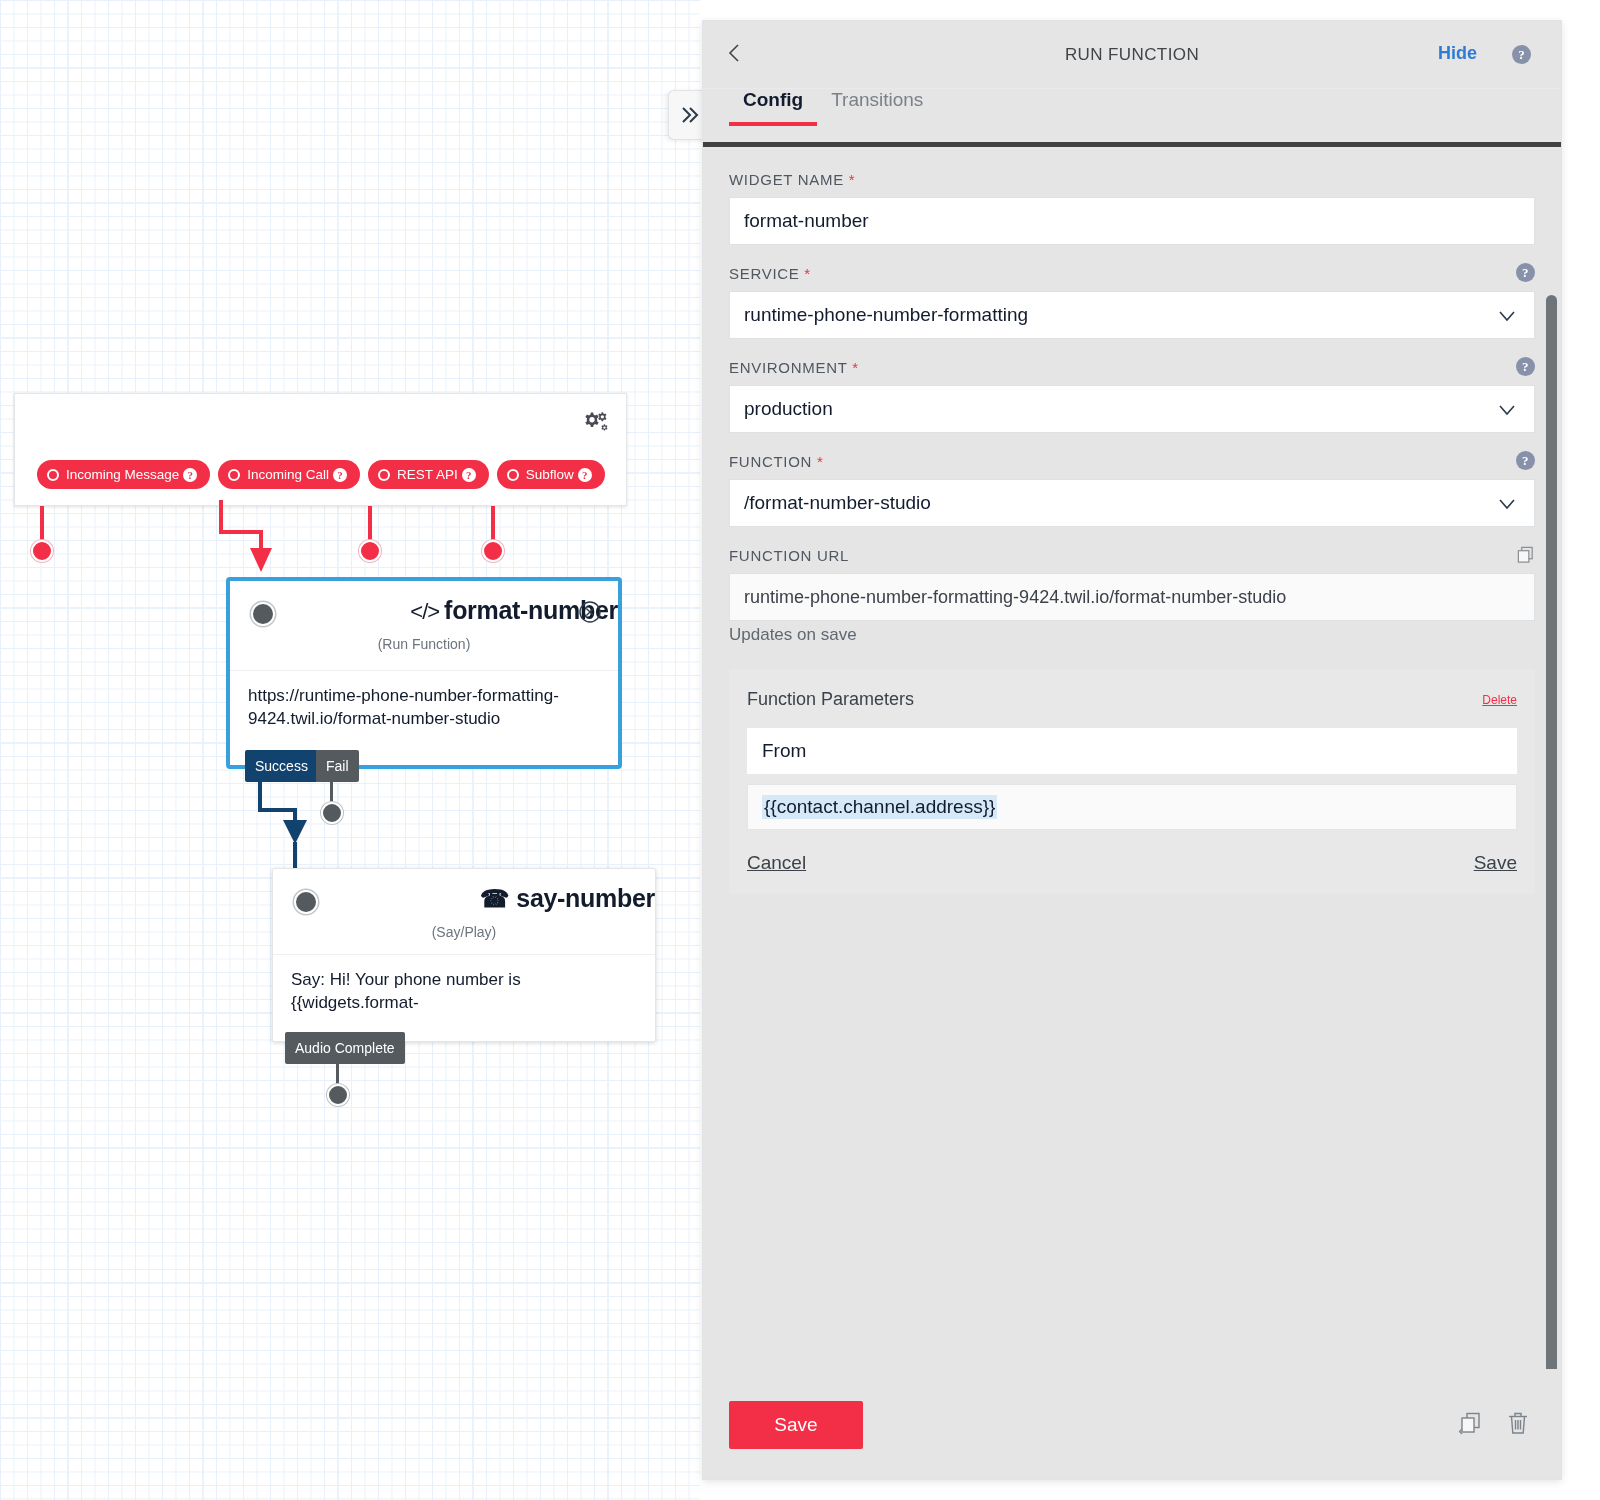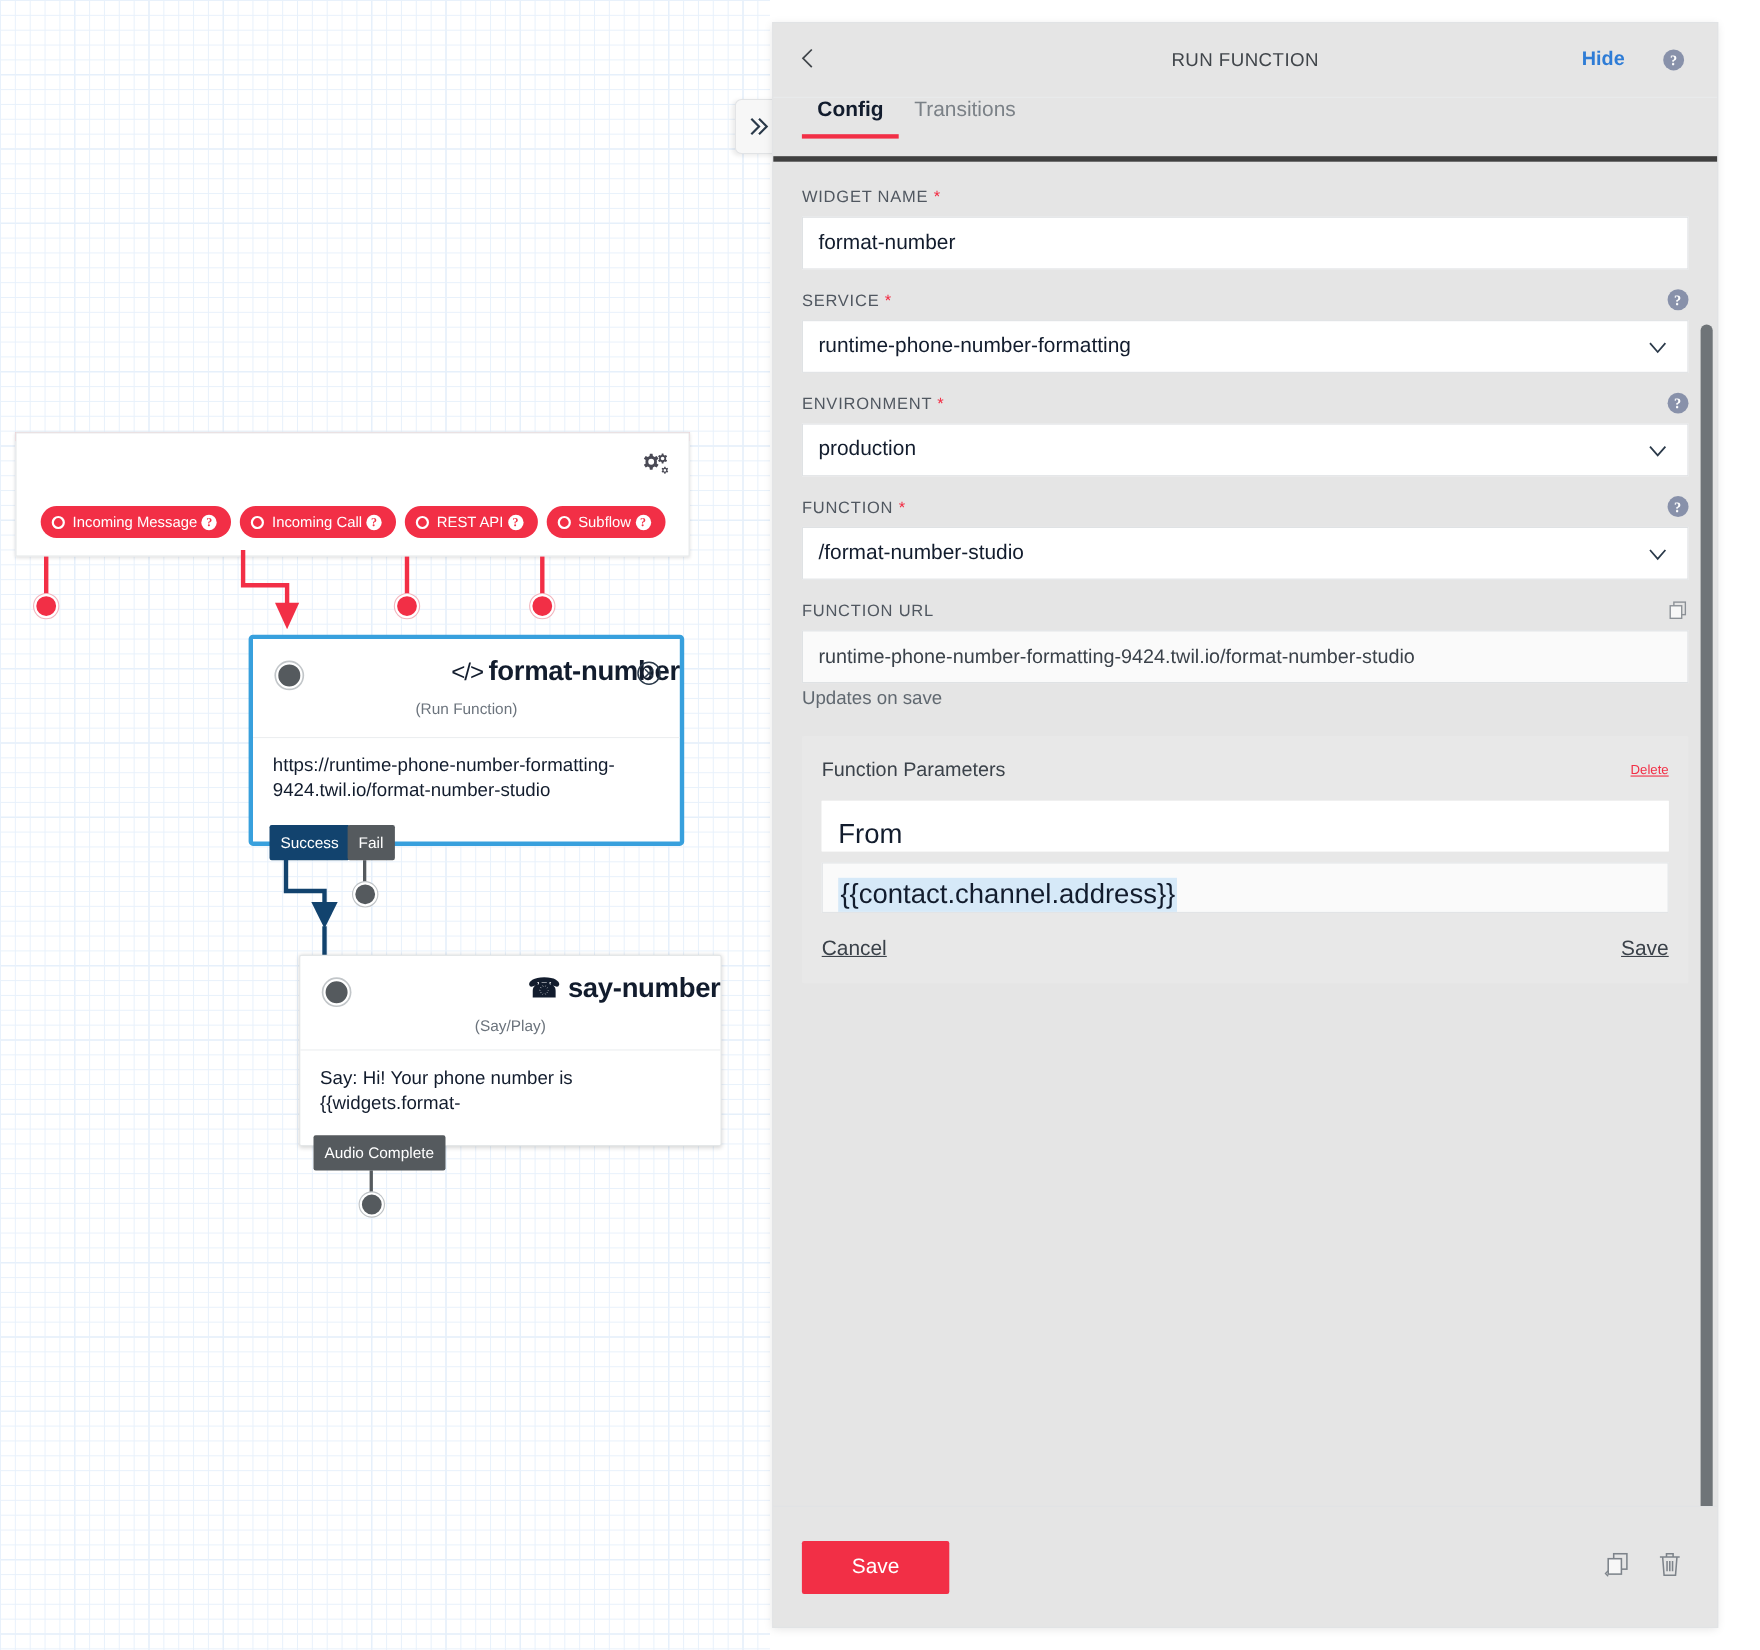--- a/index.html
+++ b/index.html
@@ -318,22 +318,22 @@
   }
   .params-head {
     display: flex; justify-content: space-between; align-items: center;
     margin-bottom: 18px;
   }
   .params-title { font-size: 18px; color: #3b424a; }
   .delete-link { font-size: 12px; color: #f22f46; text-decoration: underline; }
   .param-input {
     height: 46px; background: #ffffff;
     border: 1px solid #ffffff;
-    display: flex; align-items: flex-end;
-    padding: 0 14px; font-size: 25px; color: #121c2d;
+    display: flex; align-items: center;
+    padding: 0 14px; font-size: 19px; color: #121c2d;
     margin-bottom: 10px;
   }
   .param-input.val { background: #fafafa; border-color: #e2e4e6; }
   .hl { background: #d6e9f8; padding: 1px 2px; }
   .params-foot {
     display: flex; justify-content: space-between; align-items: center;
     margin-top: 22px;
   }
   .link-underline { font-size: 19px; color: #3b424a; text-decoration: underline; }
 

